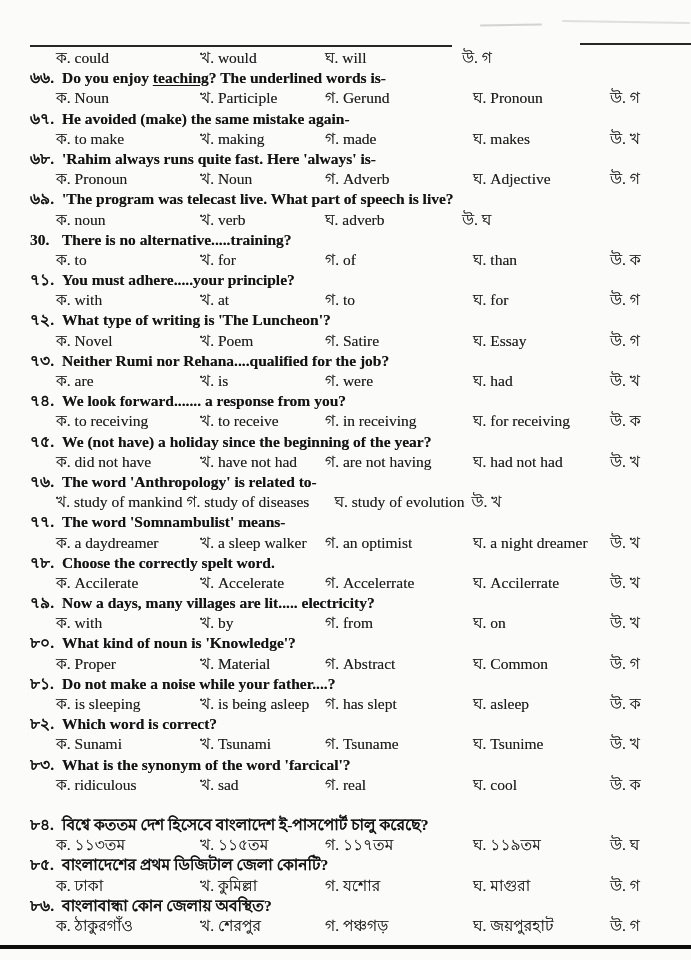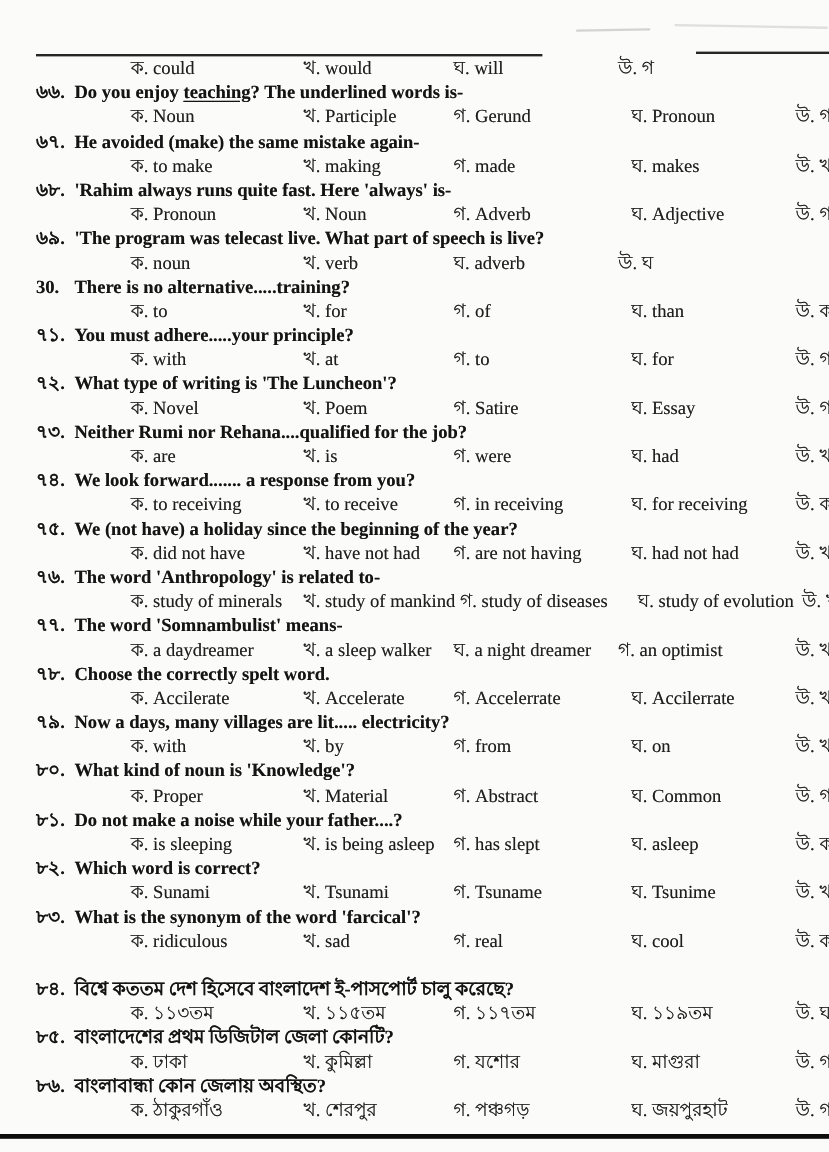--- a/index.html
+++ b/index.html
@@ -17,21 +17,21 @@
   .rule-bottom{left:0;top:945px;width:691px;height:4px;background:#0d0d0d;}
   .smudge{position:absolute;background:#bdbdbd;height:2px;border-radius:2px;opacity:.65;}
   .smudge-1{left:480px;top:24px;width:62px;transform:rotate(-1deg);}
   .smudge-2{left:562px;top:21px;width:128px;transform:rotate(1deg);opacity:.45;}
 
   .content{position:absolute;left:0;top:48px;width:691px;}
   .row{height:20.2px;line-height:20.2px;white-space:nowrap;font-size:15.5px;
        text-shadow:0 0 .4px rgba(0,0,0,.5);}
   .q-row{font-weight:bold;padding-left:30px;color:#141414;}
   .q-num{display:inline-block;width:32px;}
-  .opt-row{display:flex;padding-left:109px;color:#1f1f1f;}
+  .opt-row{display:flex;padding-left:56px;color:#1f1f1f;}
   .opt{flex:0 0 auto;padding-right:4px;}
   .opt-1{min-width:140px;}
   .opt-2{min-width:121px;}
   .opt-3{min-width:144px;}
   .opt-4{min-width:133px;}
   .ans{flex:0 0 auto;}
   .spacer{height:20px;}
   u{text-underline-offset:2px;}
 </style>
 </head>
@@ -123,32 +123,31 @@
       <div class="row q-row"><span class="q-num">৭৫.</span><span>We (not have) a holiday since the beginning of the year?</span></div>
       <div class="row opt-row">
         <span class="opt opt-1">ক. did not have</span>
         <span class="opt opt-2">খ. have not had</span>
         <span class="opt opt-3">গ. are not having</span>
         <span class="opt opt-4">ঘ. had not had</span>
         <span class="ans">উ. খ</span>
       </div>
       <div class="row q-row"><span class="q-num">৭৬.</span><span>The word 'Anthropology' is related to-</span></div>
       <div class="row opt-row">
-        <span class="opt opt-1">ক. study of minerals</span>
         <span class="opt opt-2">খ. study of mankind</span>
         <span class="opt opt-3">গ. study of diseases</span>
         <span class="opt opt-4">ঘ. study of evolution</span>
         <span class="ans">উ. খ</span>
       </div>
       <div class="row q-row"><span class="q-num">৭৭.</span><span>The word 'Somnambulist' means-</span></div>
       <div class="row opt-row">
         <span class="opt opt-1">ক. a daydreamer</span>
         <span class="opt opt-2">খ. a sleep walker</span>
+        <span class="opt opt-3">গ. an optimist</span>
         <span class="opt opt-4">ঘ. a night dreamer</span>
-        <span class="opt opt-3">গ. an optimist</span>
         <span class="ans">উ. খ</span>
       </div>
       <div class="row q-row"><span class="q-num">৭৮.</span><span>Choose the correctly spelt word.</span></div>
       <div class="row opt-row">
         <span class="opt opt-1">ক. Accilerate</span>
         <span class="opt opt-2">খ. Accelerate</span>
         <span class="opt opt-3">গ. Accelerrate</span>
         <span class="opt opt-4">ঘ. Accilerrate</span>
         <span class="ans">উ. খ</span>
       </div>

